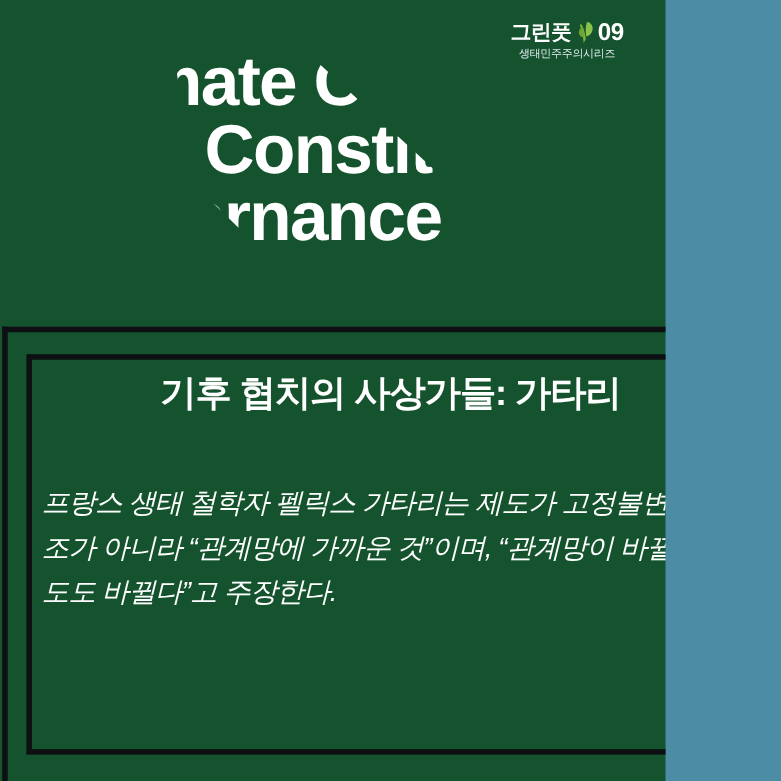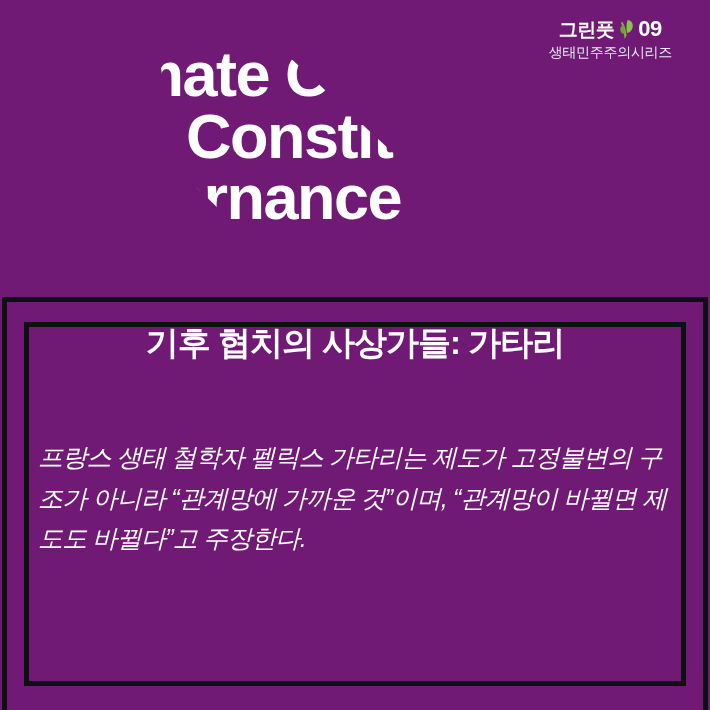--- a/index.html
+++ b/index.html
@@ -9,23 +9,23 @@
   body {
     width: 710px;
     height: 710px;
     overflow: hidden;
     font-family: "Liberation Sans", sans-serif;
     background: #4d8ca5;
   }
 
   #page {
     position: relative;
-    width: 710px;
+    width: 605px;
     height: 710px;
-    background: #701a75;
+    background: #14532d;
     overflow: hidden;
   }
 
   
   .brand {
     position: absolute;
     top: 18px;
     right: 38px;
     text-align: center;
     line-height: 1;
@@ -50,21 +50,21 @@
     letter-spacing: -0.5px;
   }
   .leaf-icon {
     display: inline-block;
     width: 16px;
     height: 22px;
     position: relative;
   }
   .brand-sub {
     margin-top: 5px;
-    font-size: 14px;
+    font-size: 10px;
     color: #e3eef3;
     letter-spacing: -0.3px;
   }
 
   
   .hero {
     position: absolute;
     left: 52px;
     top: 44px;
     width: 620px;
@@ -116,21 +116,21 @@
     top: 322px;
     width: 662px;
     height: 364px;
     border: 5px solid #0d0f12;
     box-sizing: border-box;
   }
 
   .card-heading {
     position: absolute;
     left: 0;
-    top: 321px;
+    top: 335px;
     width: 710px;
     text-align: center;
     margin: 0;
     font-size: 33px;
     font-weight: bold;
     color: #ffffff;
     letter-spacing: -1px;
   }
 
   .card-body {

